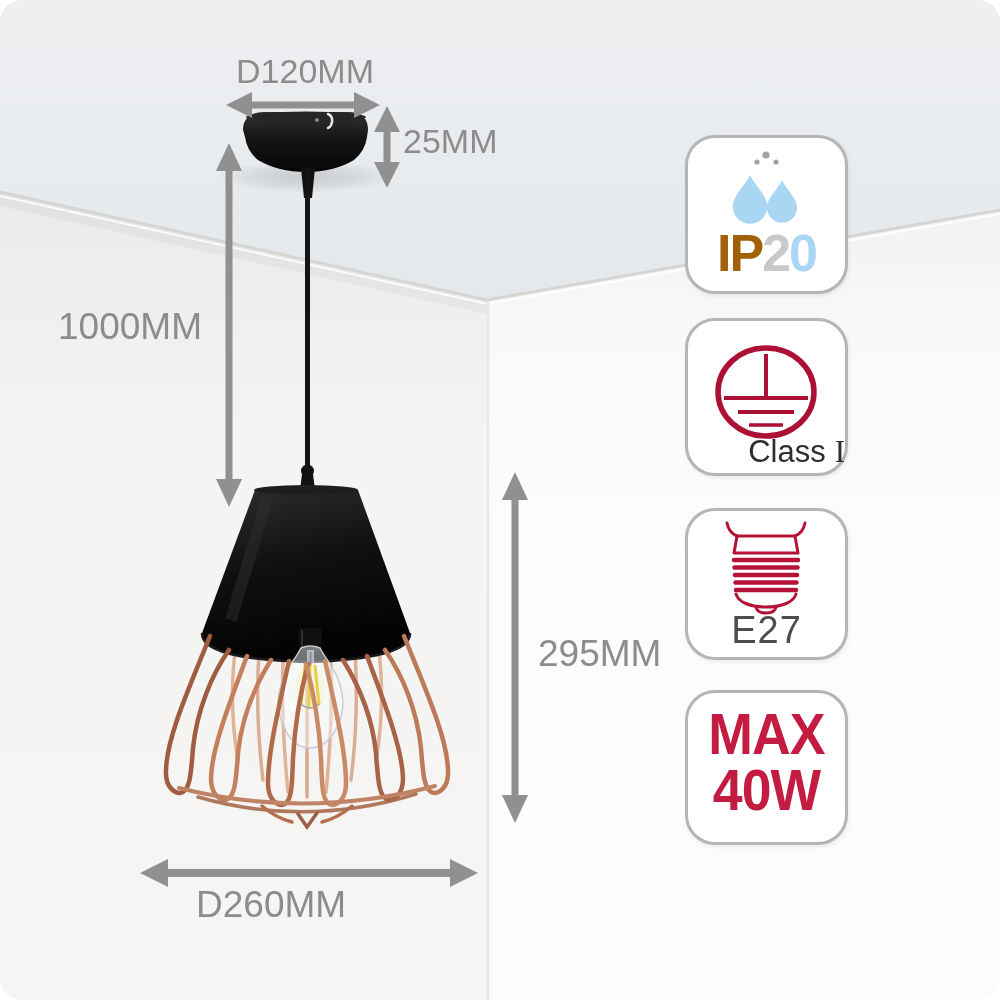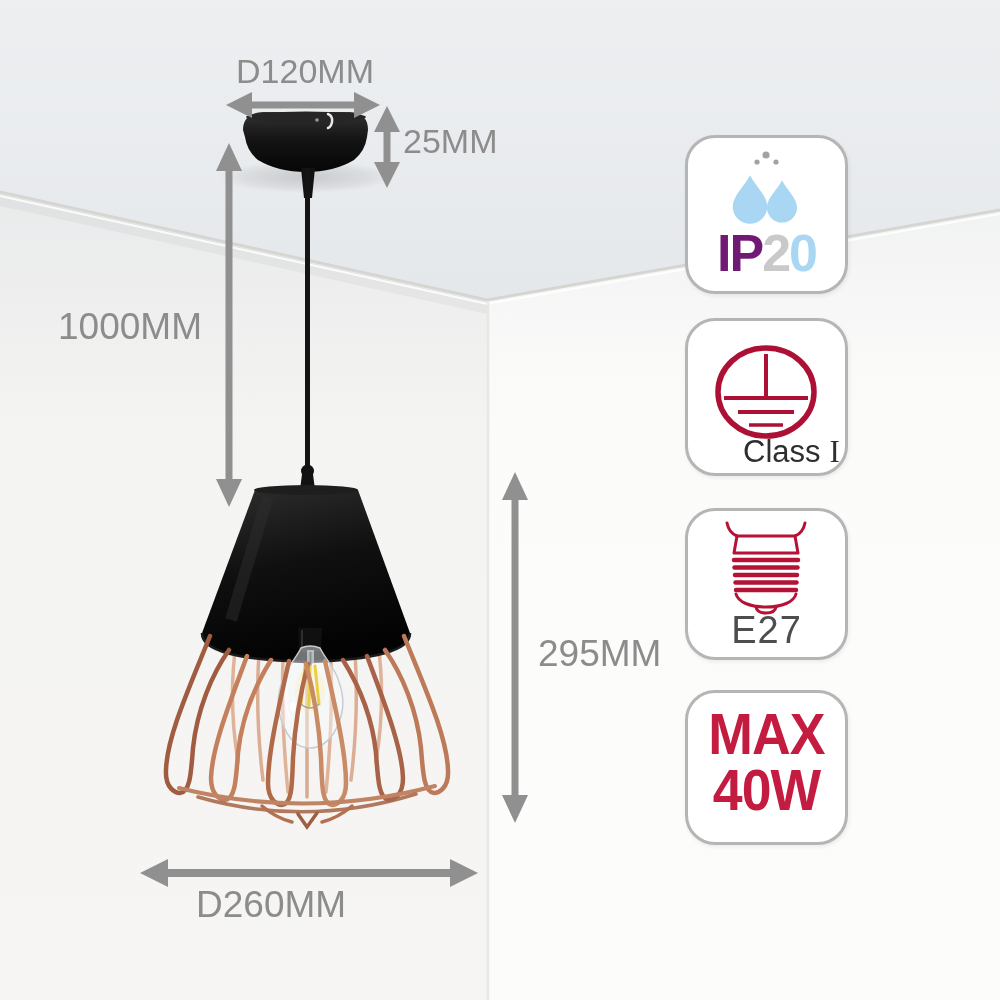--- a/index.html
+++ b/index.html
@@ -1,39 +1,39 @@
 <!DOCTYPE html>
 <html><head>
 <meta charset="utf-8">
 <style>
   html,body{margin:0;padding:0;background:#fff;}
   .stage{position:relative;width:1000px;height:1000px;overflow:hidden;background:#fff;
-         font-family:"Liberation Sans",sans-serif;}
+         font-family:"Liberation Sans",sans-serif;border-radius:22px;}
   .layer{position:absolute;left:0;top:0;}
   .dim-label{position:absolute;color:#8c8c8c;z-index:4;white-space:nowrap;}
   .lbl-d120{left:205px;top:52px;width:200px;text-align:center;font-size:34px;}
   .lbl-25{left:403px;top:122px;font-size:34px;}
   .lbl-1000{left:58px;top:306px;width:165px;text-align:left;font-size:37px;}
   .lbl-295{left:538px;top:633px;font-size:37px;}
   .lbl-d260{left:196px;top:884px;width:220px;text-align:left;font-size:37px;}
   .badge{position:absolute;left:685px;width:163px;background:#ffffff;
          border:3px solid #b5b5b5;border-radius:30px;z-index:5;
          box-shadow:1px 2px 4px rgba(0,0,0,0.07);box-sizing:border-box;}
   .badge-ip{top:135px;height:159px;}
   .badge-class{top:318px;height:158px;}
   .badge-e27{top:508px;height:152px;padding-left:48px;}
   .badge-max{top:690px;height:155px;}
   .badge svg{position:absolute;left:0;top:0;}
   .ip-text{position:absolute;left:0;bottom:12px;width:100%;text-align:center;
            font-weight:bold;font-size:52px;letter-spacing:-2px;line-height:1;}
-  .ip-p1{color:#701a75;}
+  .ip-p1{color:#a16207;}
   .ip-p2{color:#c9c9c9;}
   .ip-p3{color:#a9d6f2;}
-  .class-text{position:absolute;left:0;bottom:6px;width:100%;text-align:center;
-              font-size:31px;color:#2e2e2e;line-height:1;padding-left:25px;}
+  .class-text{position:absolute;left:0;bottom:6px;width:100%;text-align:right;
+              font-size:31px;color:#2e2e2e;line-height:1;}
   .class-numeral{font-family:"Liberation Serif",serif;margin-left:9px;}
   .e27-text{position:absolute;left:0;bottom:8px;width:100%;text-align:center;
             font-size:38px;color:#4d4d4d;letter-spacing:1px;line-height:1;}
   .max-text{position:absolute;left:0;top:14px;width:100%;text-align:center;
             font-weight:bold;font-size:57px;color:#c41b40;line-height:0.98;
             transform:scaleX(0.94);letter-spacing:-1px;}
 </style>
 </head>
 <body>
 

